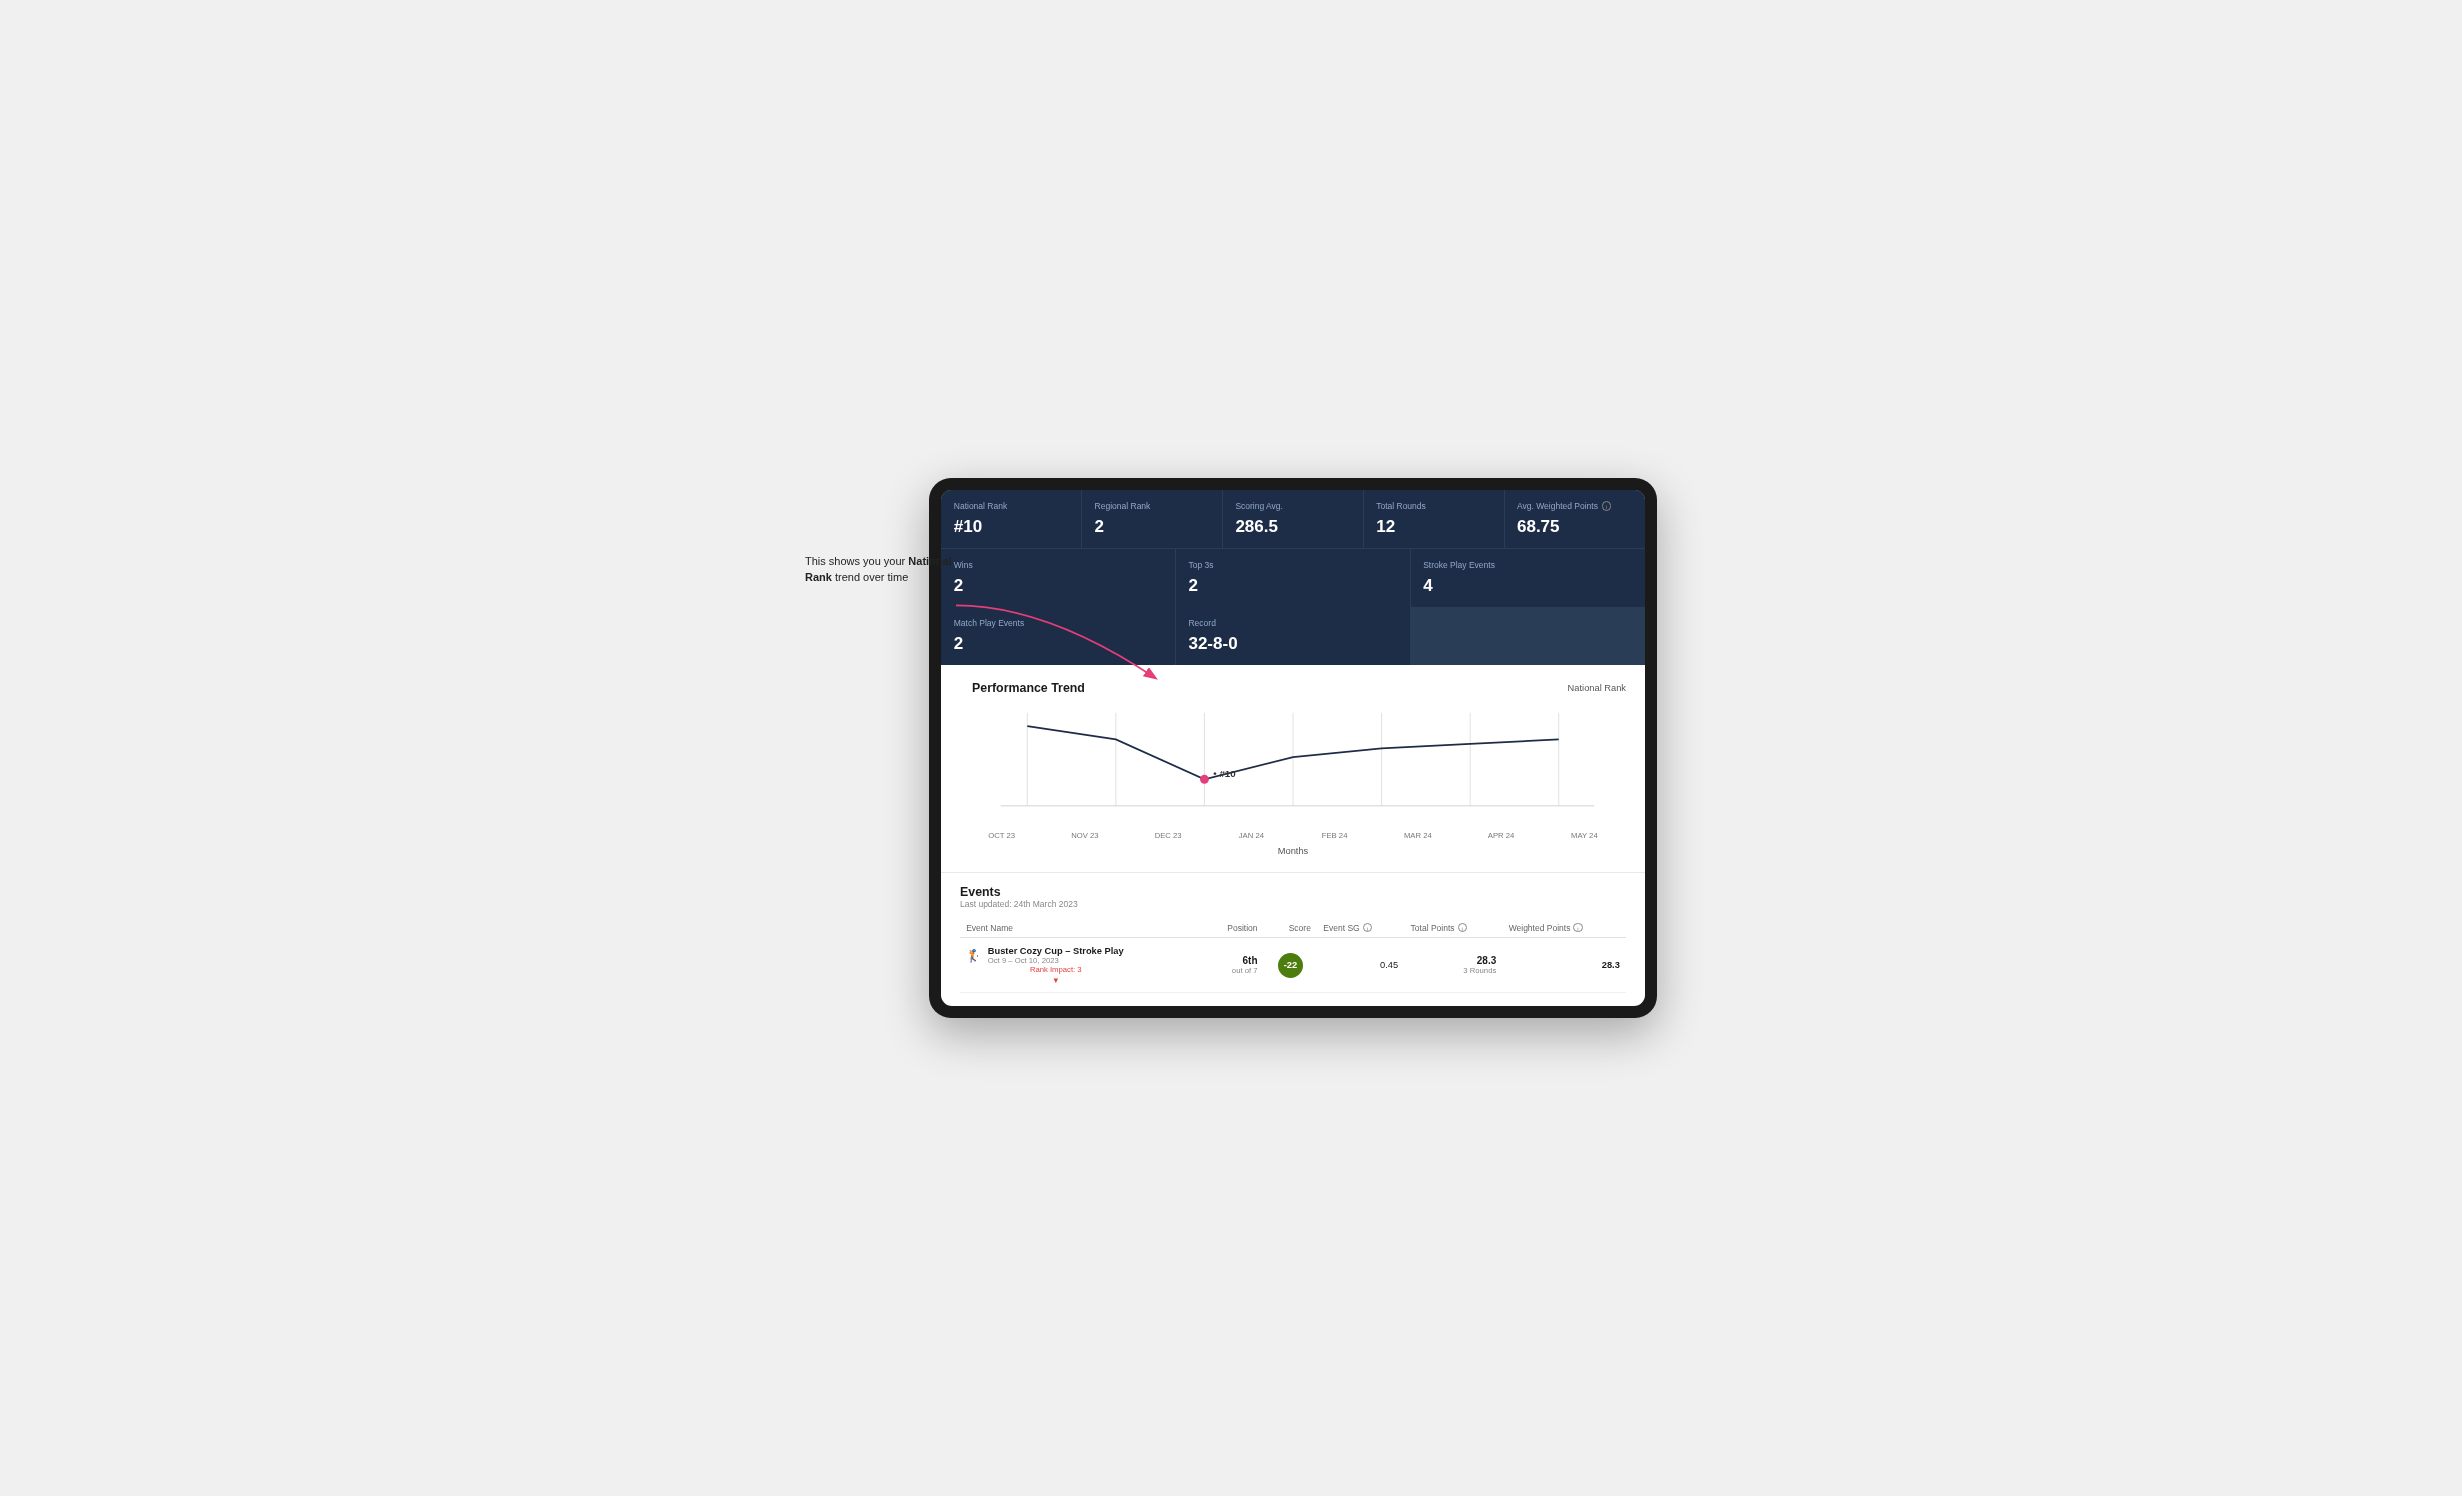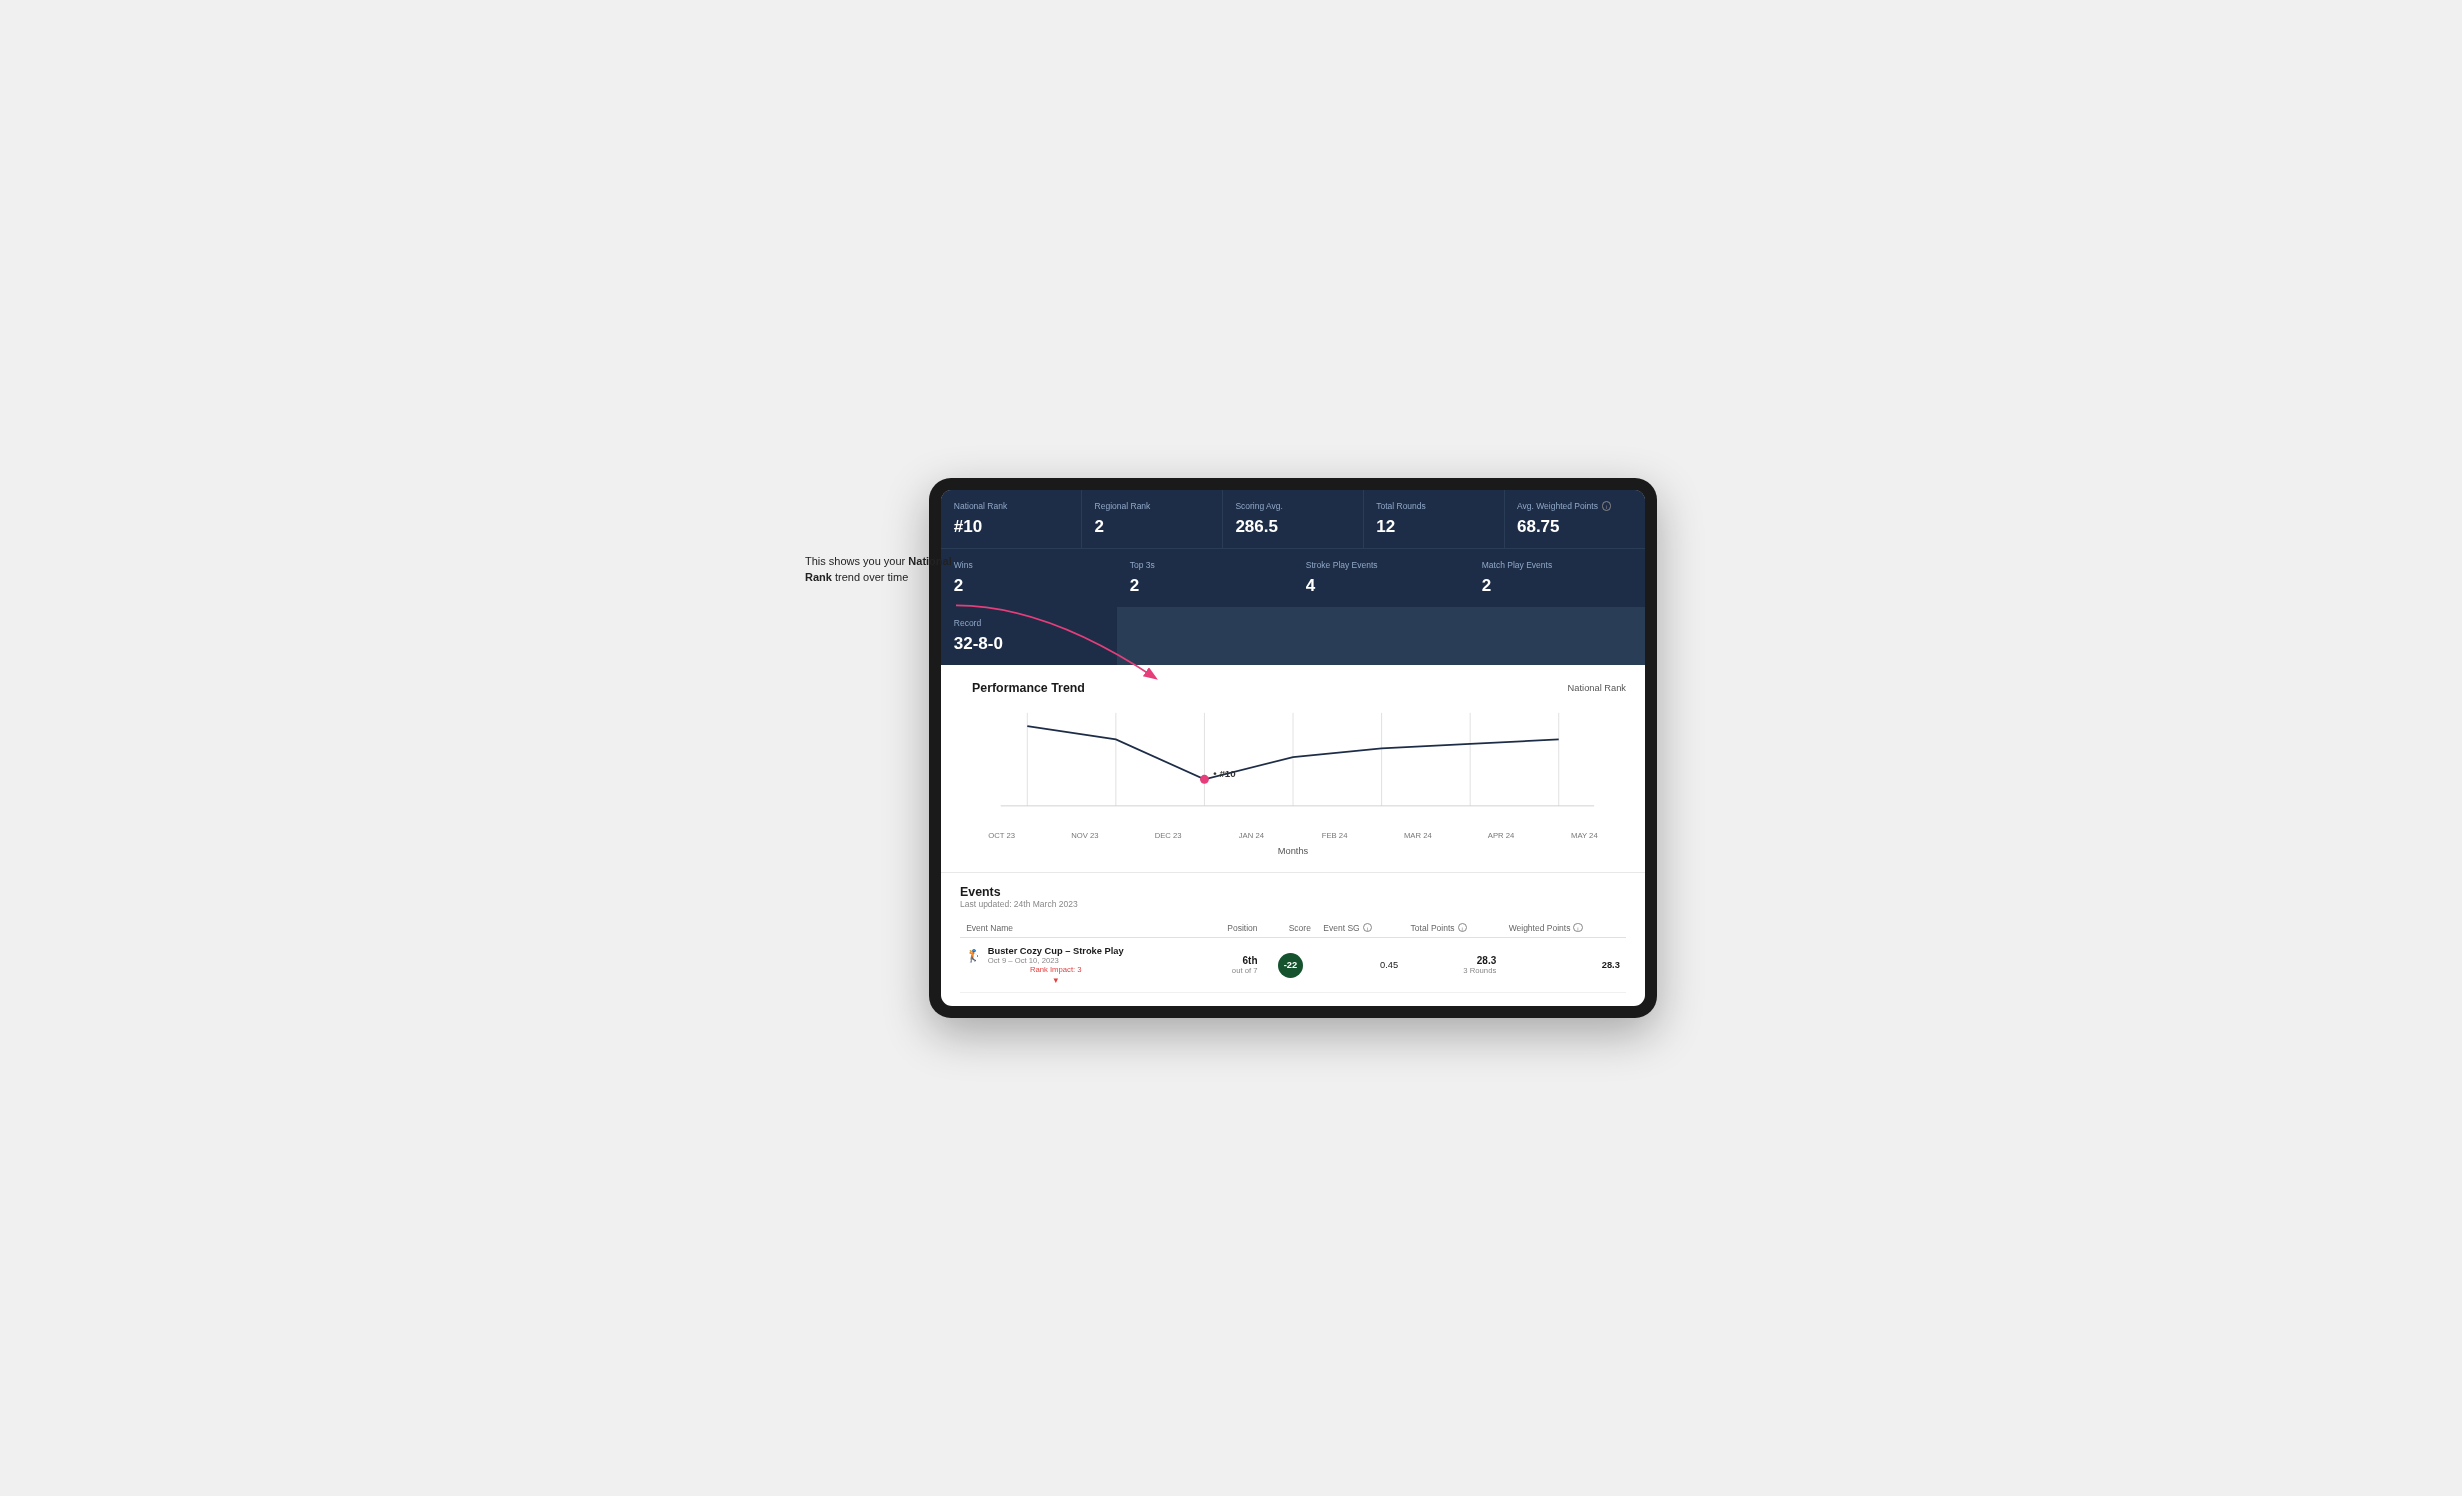--- a/index.html
+++ b/index.html
@@ -60,21 +60,21 @@
     .stats-grid {
       background: #1e2d47;
       display: grid;
       grid-template-columns: repeat(5, 1fr);
       gap: 0.8px;
       background-color: #2a3d57;
     }
     .stats-grid-row2 {
       background: #f9a8d4;
       display: grid;
-      grid-template-columns: repeat(4, 1fr);
+      grid-template-columns: repeat(3, 1fr);
       gap: 0.8px;
       background-color: #2a3d57;
       border-top: 0.8px solid #2a3d57;
     }
     .stat-cell {
       background: #1e2d47;
       padding: 11px 12.4px;
       color: white;
     }
     .stat-label {
@@ -198,21 +198,21 @@
     }
     .rank-impact {
       font-size: 7.7px;
       color: #e53e3e;
       display: flex;
       align-items: center;
       gap: 1.5px;
       flex-direction: column;
     }
     .score-badge {
-      background: #14532d;
+      background: #4d7c0f;
       color: white;
       border-radius: 50%;
       width: 25px;
       height: 25px;
       display: flex;
       align-items: center;
       justify-content: center;
       font-size: 9.3px;
       font-weight: 600;
       margin: 0 auto;

